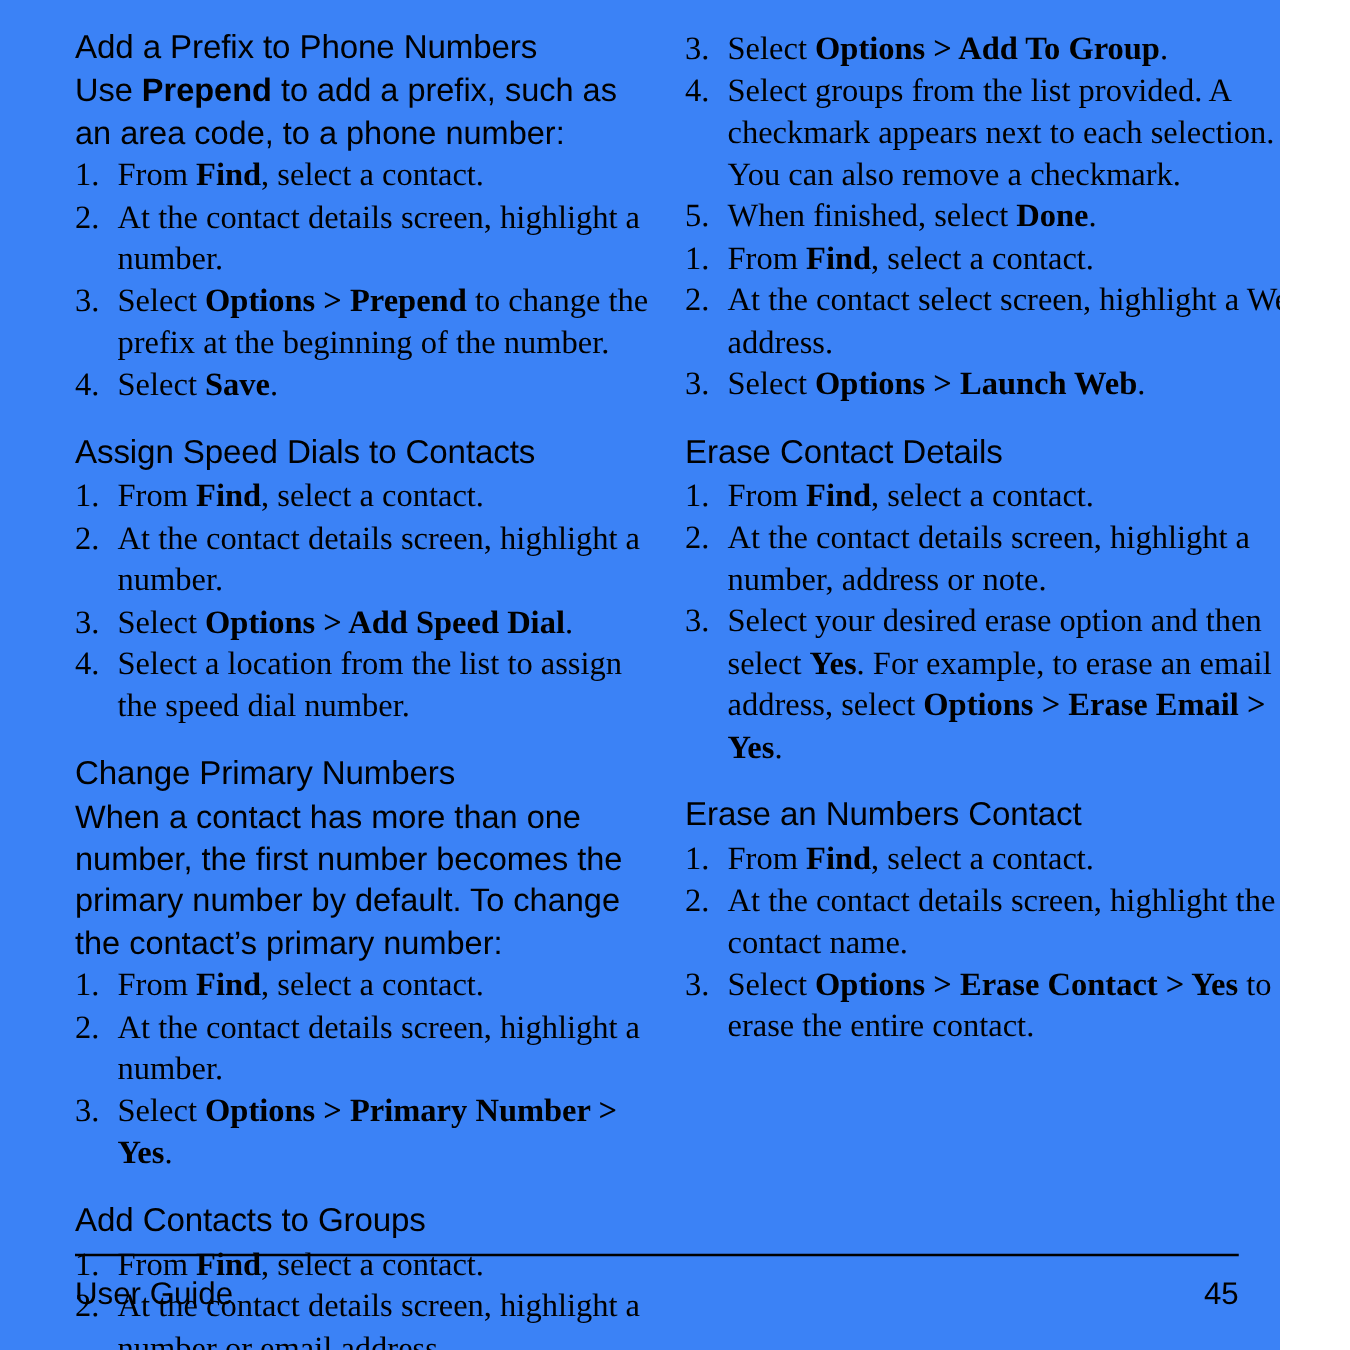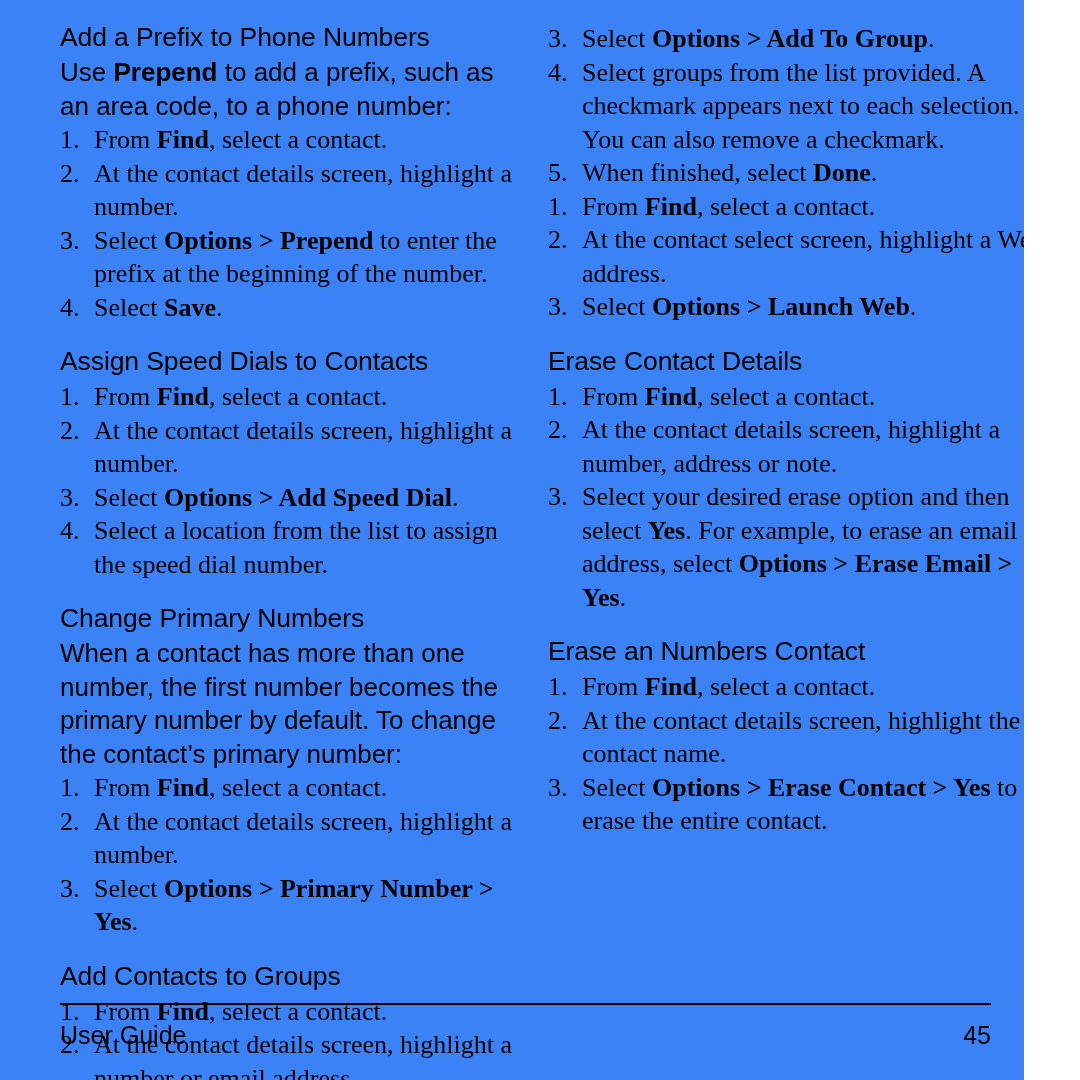--- a/index.html
+++ b/index.html
@@ -122,21 +122,21 @@
 <div class="page">
 
   <div class="columns">
 
     <div class="column left" id="col-left">
         <h2 class="sub-title">Add a Prefix to Phone Numbers</h2>
         <p class="body-text"><span>Use </span><span class="b">Prepend</span><span> to add a prefix, such as an area code, to a phone number:</span></p>
         <ol class="steps">
           <li><span class="marker">1.</span><span>From </span><span class="b">Find</span><span>, select a contact.</span></li>
           <li><span class="marker">2.</span><span>At the contact details screen, highlight a number.</span></li>
-          <li><span class="marker">3.</span><span>Select </span><span class="b">Options &gt; Prepend</span><span> to enter the prefix at the beginning of the number.</span></li>
+          <li><span class="marker">3.</span><span>Select </span><span class="b">Options &gt; Prepend</span><span> to change the prefix at the beginning of the number.</span></li>
           <li><span class="marker">4.</span><span>Select </span><span class="b">Save</span><span>.</span></li>
         </ol>
         <h2 class="sub-title">Assign Speed Dials to Contacts</h2>
         <ol class="steps">
           <li><span class="marker">1.</span><span>From </span><span class="b">Find</span><span>, select a contact.</span></li>
           <li><span class="marker">2.</span><span>At the contact details screen, highlight a number.</span></li>
           <li><span class="marker">3.</span><span>Select </span><span class="b">Options &gt; Add Speed Dial</span><span>.</span></li>
           <li><span class="marker">4.</span><span>Select a location from the list to assign the speed dial number.</span></li>
         </ol>
         <h2 class="sub-title">Change Primary Numbers</h2>

